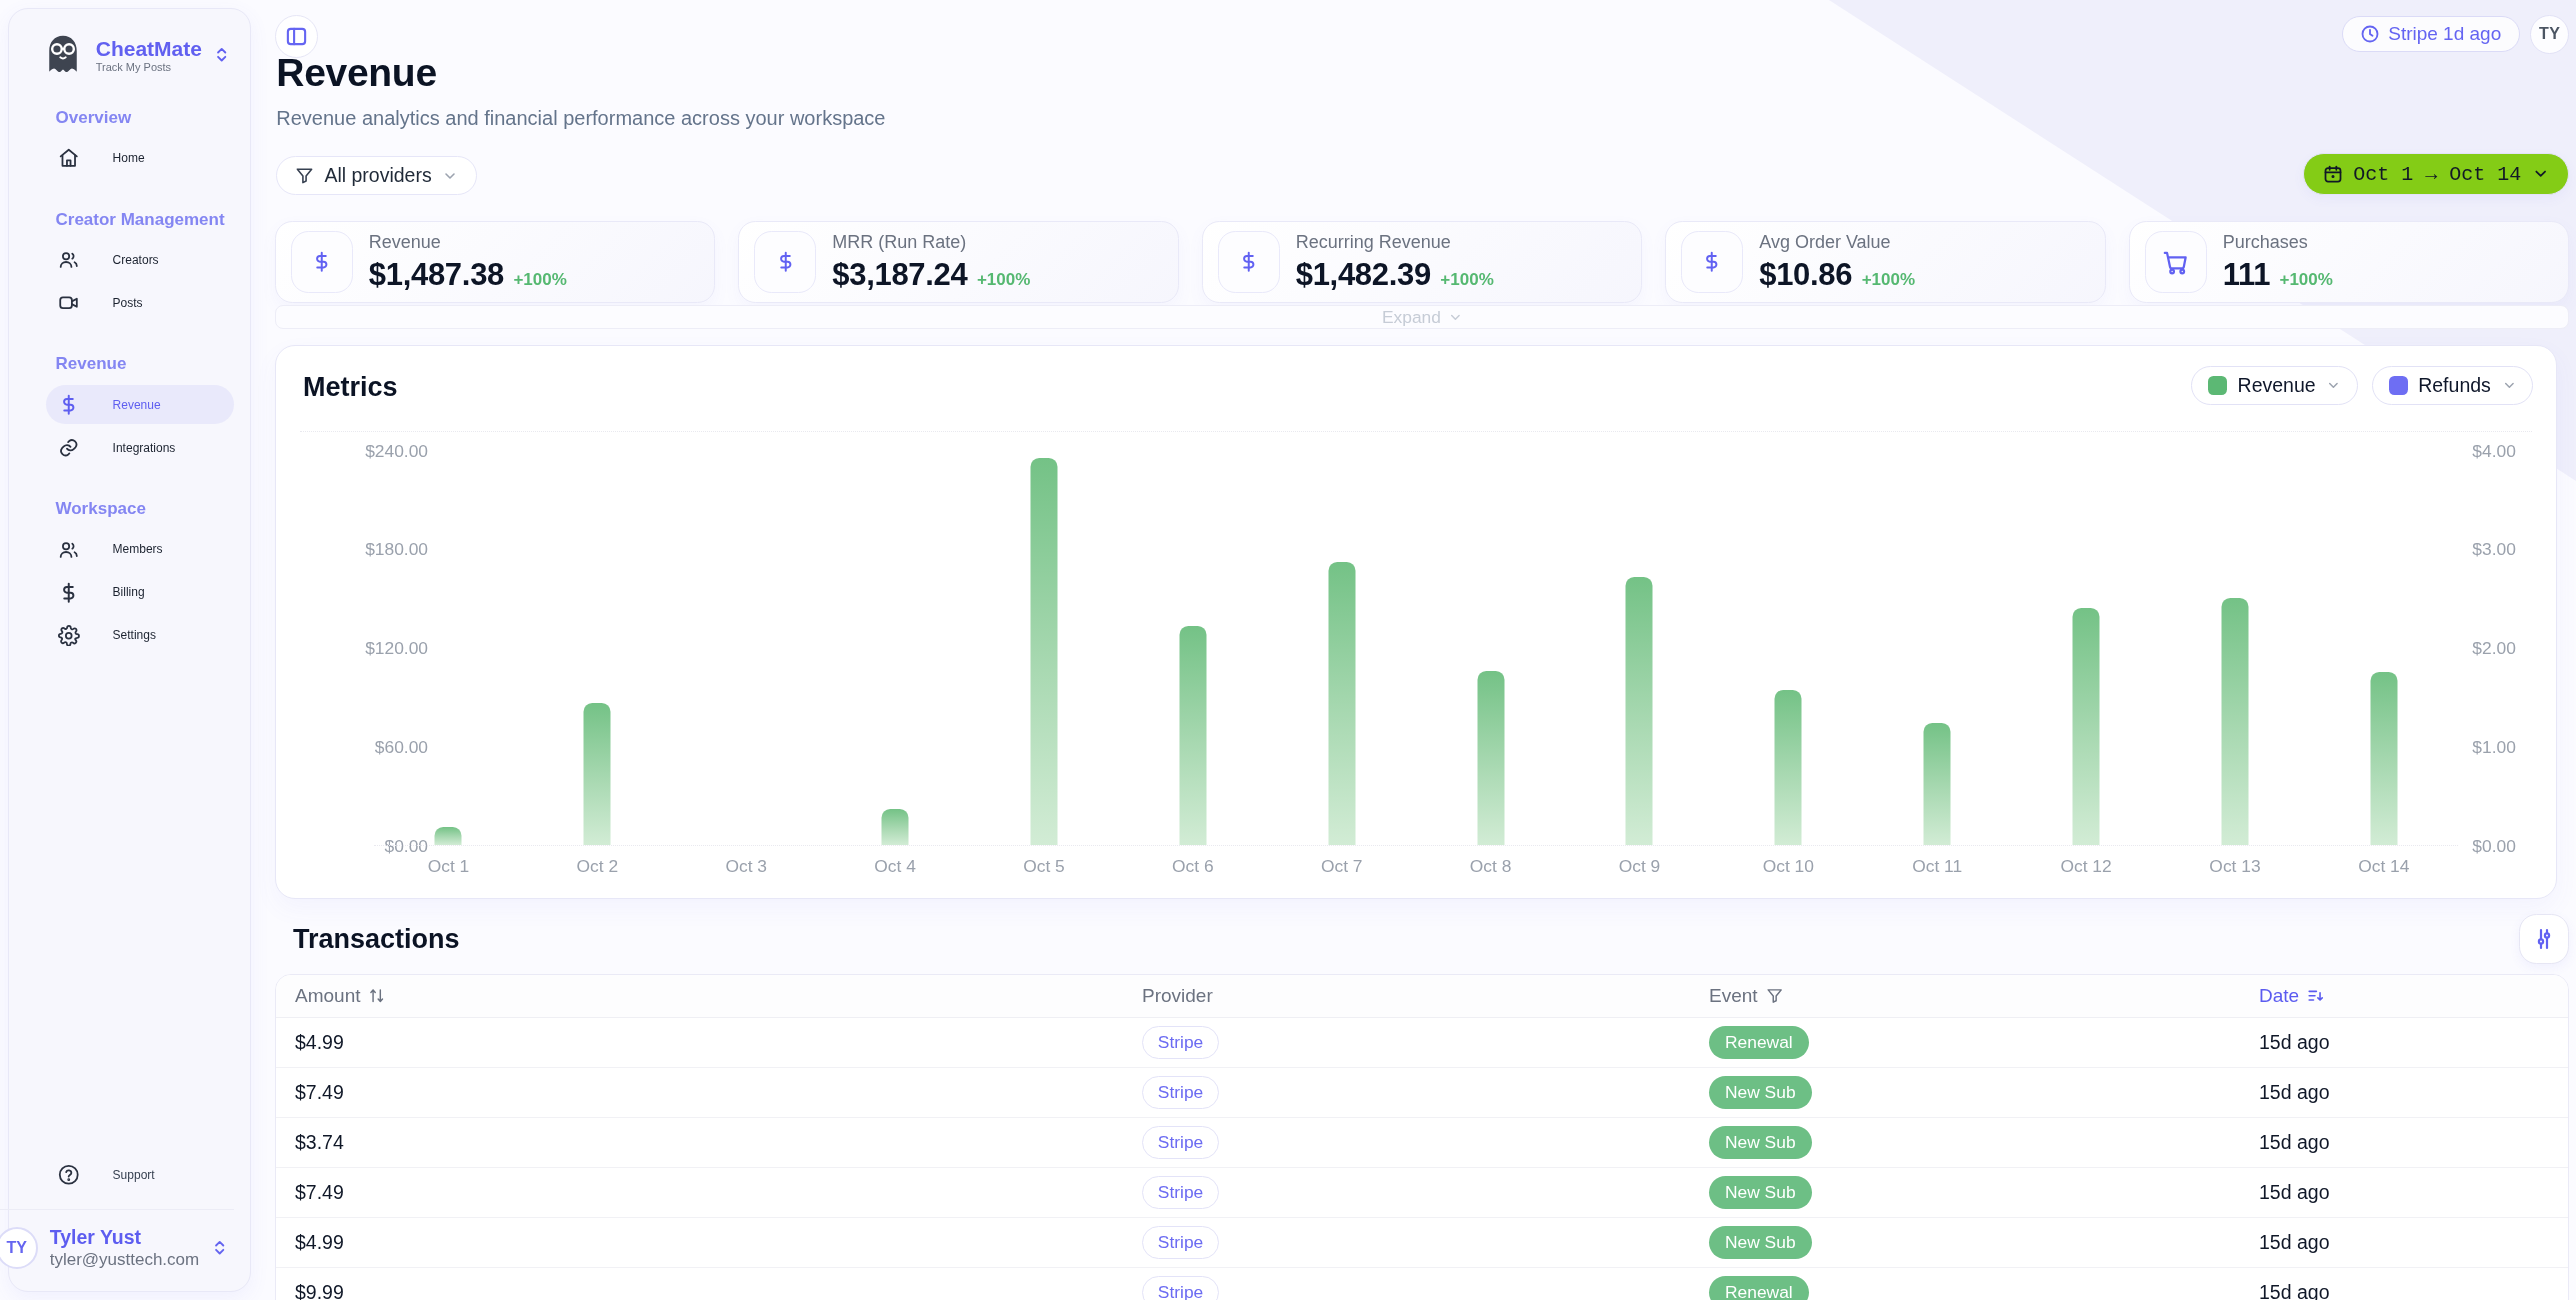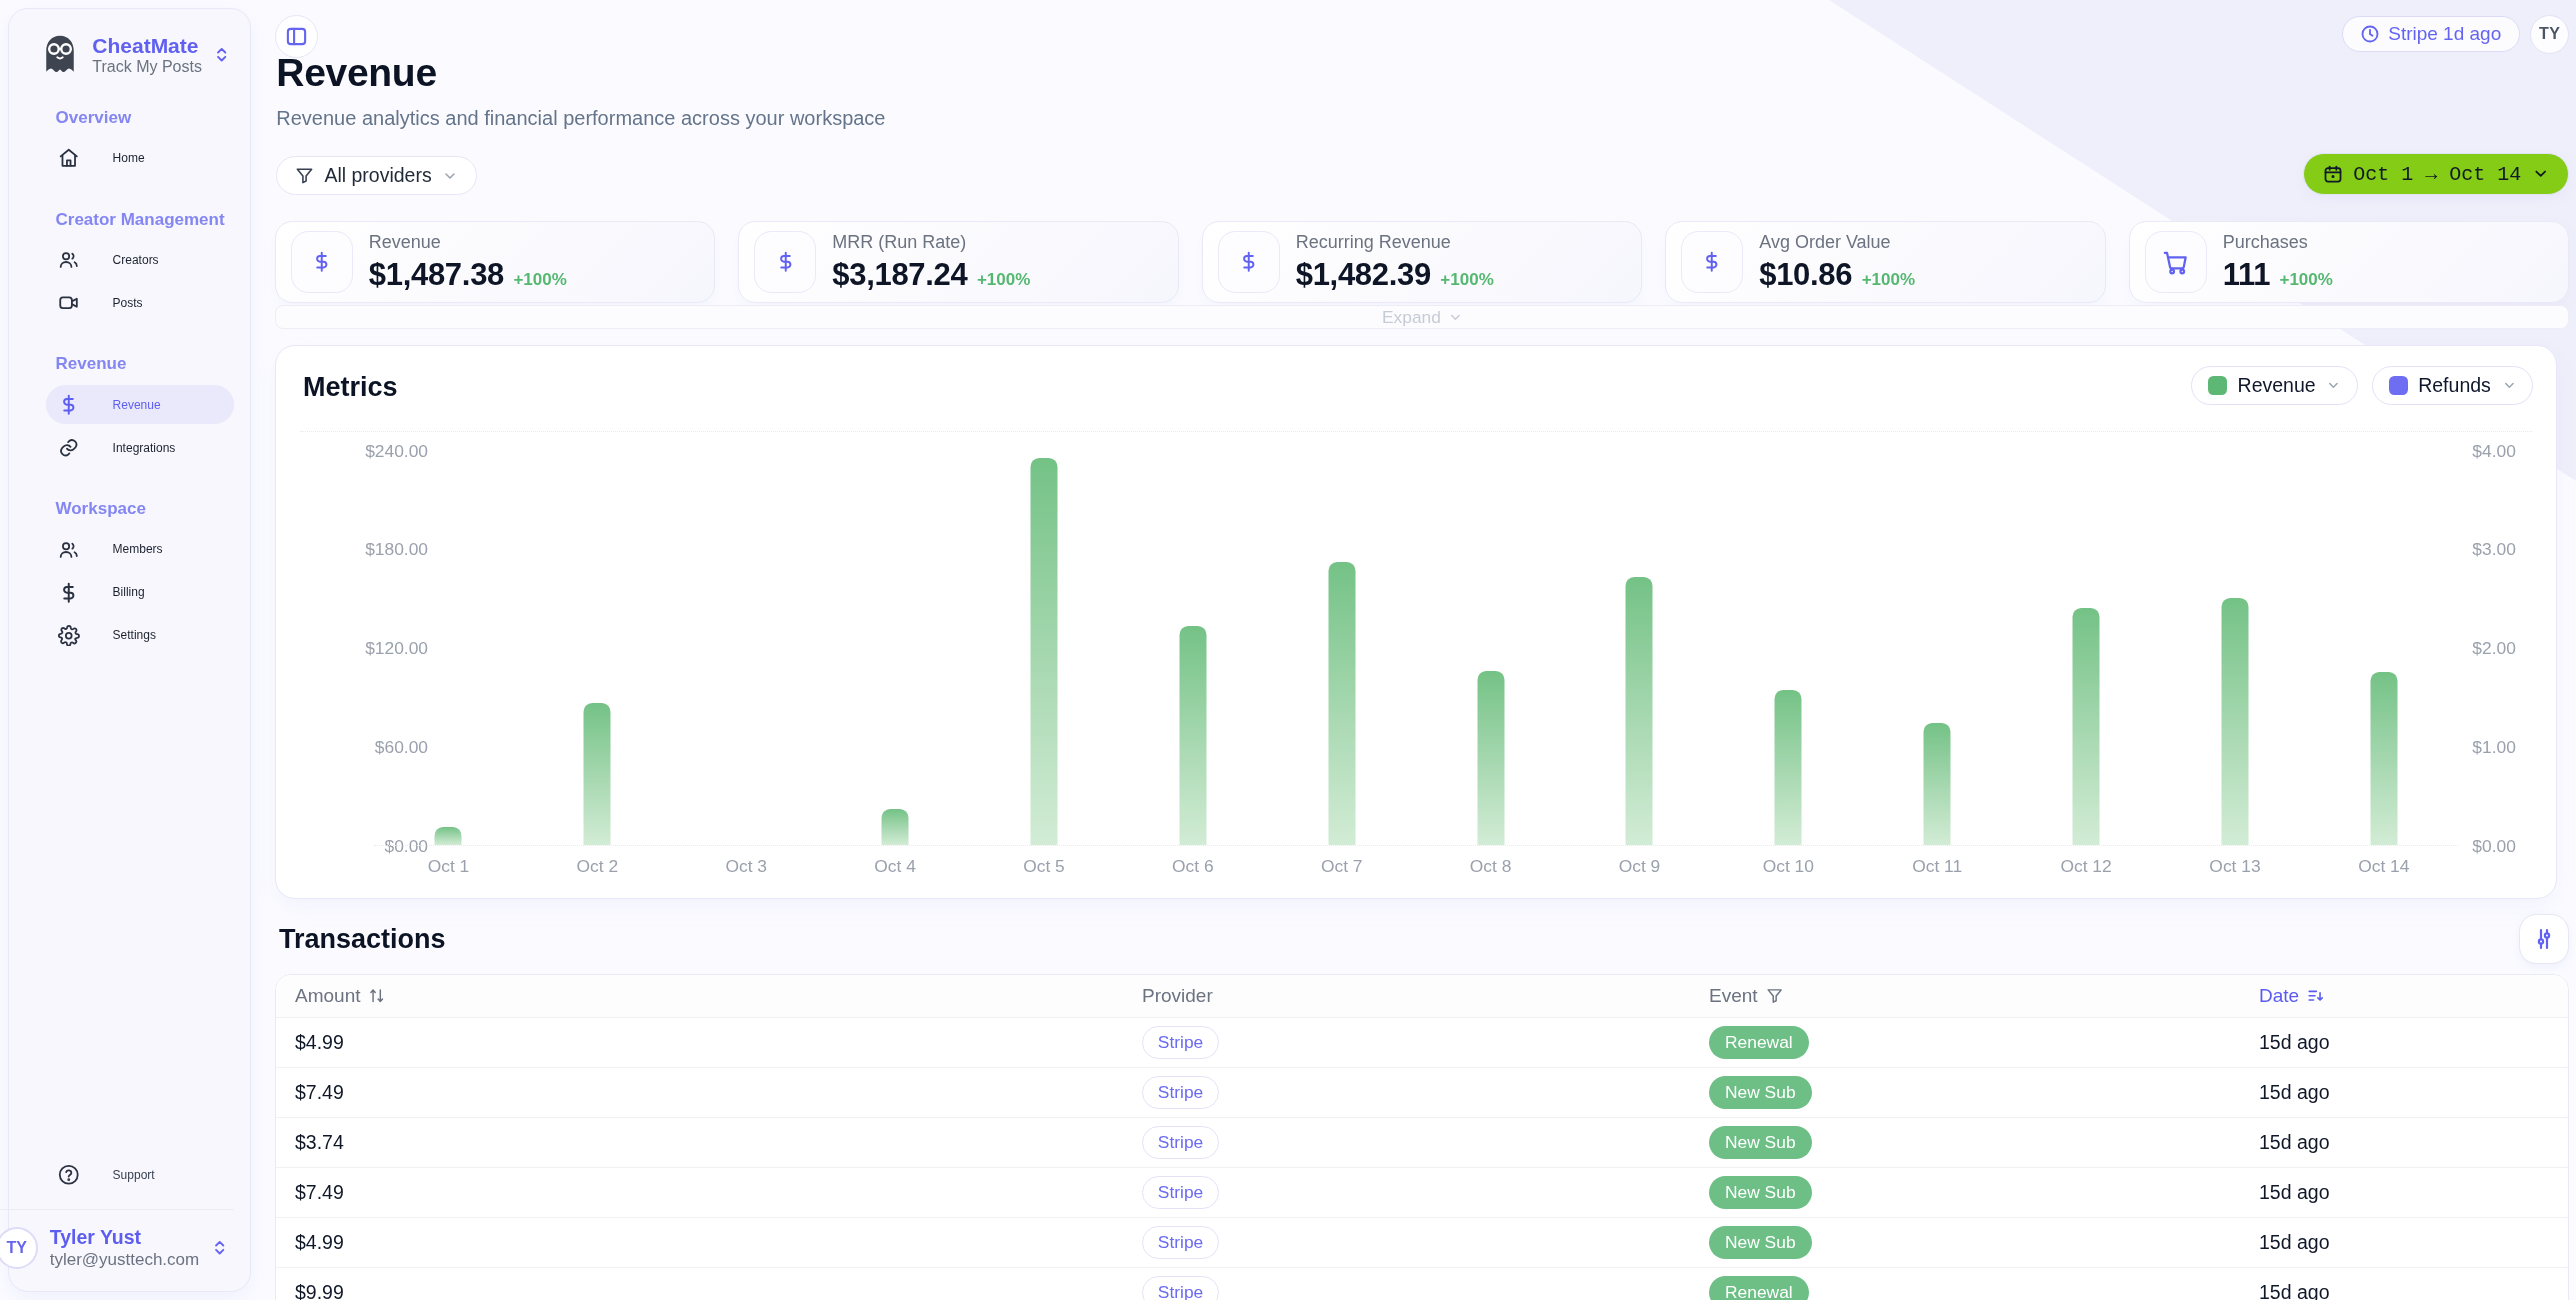--- a/index.html
+++ b/index.html
@@ -11,21 +11,21 @@
     clip-path:polygon(71% 0, 100% 0, 100% 37%); }
 
   
   .sidebar { position:absolute; left:8px; top:8px; width:243px; height:1284px;
     background:#f7f7fd; border:1.3px solid #e8e8f7; border-radius:20px;
     box-shadow:0 6.7px 20px rgba(99,102,241,.07);
     display:flex; flex-direction:column; padding:24px 16px 17.4px;align-items:flex-end; }
   .brand { display:flex; align-items:center; gap:10.7px; padding:0 4px; }
   .brand-logo { width:44px; height:44px; flex:0 0 auto; }
   .brand-name { font-size:21px; font-weight:700; color:#6160f0; line-height:1.15; }
-  .brand-tagline { font-size:16px; color:#6b7280; }
+  .brand-tagline { font-size:11px; color:#6b7280; }
   .brand-chevron { margin-left:auto; color:#6160f0; }
   .nav { margin-top:31px; display:flex; flex-direction:column; flex:1; }
   .nav-section + .nav-section { margin-top:32px; }
   .nav-section-label { font-size:17px; font-weight:700; color:#8486f2; margin:0 9.4px 10.7px; }
   .nav-item { display:flex; align-items:center; gap:33px; height:39px; padding:0 12px;
     border-radius:670px; color:#1c2330; font-size:12px; cursor:pointer; }
   .nav-item + .nav-item { margin-top:4px; }
   .nav-item .nav-ico { width:21.5px; height:21.5px; display:flex; align-items:center; justify-content:center; color:#2a3140; }
   .nav-item.active { background:#e9e9fb; color:#5e5ef0; font-weight:500; }
   .nav-item.active .nav-ico { color:#5e5ef0; }
@@ -97,21 +97,21 @@
   .yaxis-left { left:0; width:64px; text-align:right; }
   .yaxis-right { right:0; width:60px; text-align:left; }
   .ytick { position:absolute; width:100%; transform:translateY(50%); }
   .slot { position:absolute; top:0; bottom:0; }
   .bar { position:absolute; bottom:0; left:50%; transform:translateX(-50%); width:27px;
     border-radius:8.7px 8.7px 0 0; cursor:pointer; }
   .xlabel { position:absolute; top:calc(100% + 10.7px); width:100%; text-align:center;
     font-size:17.4px; color:#9aa1ac; }
 
   
-  .tx-title { position:absolute; top:924px; left:4px; font-size:27px; font-weight:700; color:#0b1324; }
+  .tx-title { position:absolute; top:924px; left:18px; font-size:27px; font-weight:700; color:#0b1324; }
   .tx-settings { position:absolute; top:914px; right:0; width:50px; height:50px; border-radius:17.4px;
     background:#fff; border:1.3px solid #e6e6f4; color:#6161f2; display:flex; align-items:center;
     justify-content:center; box-shadow:0 4px 10.7px rgba(99,102,241,.07); cursor:pointer; }
   .tx-card { position:absolute; top:974px; left:0; right:0; height:376px; background:#fff;
     border:1.3px solid #eaeaf6; border-radius:16px 16px 0 0; overflow:hidden; }
   .tx-grid { display:grid; grid-template-columns:847px 567px 550px 1fr; align-items:center; padding-left:19px; }
   .tx-header { height:43px; color:#6b7280; font-size:19px; background:#fdfdfe; border-bottom:0.7px solid #efeff4; }
   .th { display:flex; align-items:center; gap:8px; cursor:pointer; }
   .th-date { color:#5b5bf0; }
   .tx-row { height:50px; border-bottom:0.7px solid #f1f1f5; font-size:19.5px; color:#101828; }

